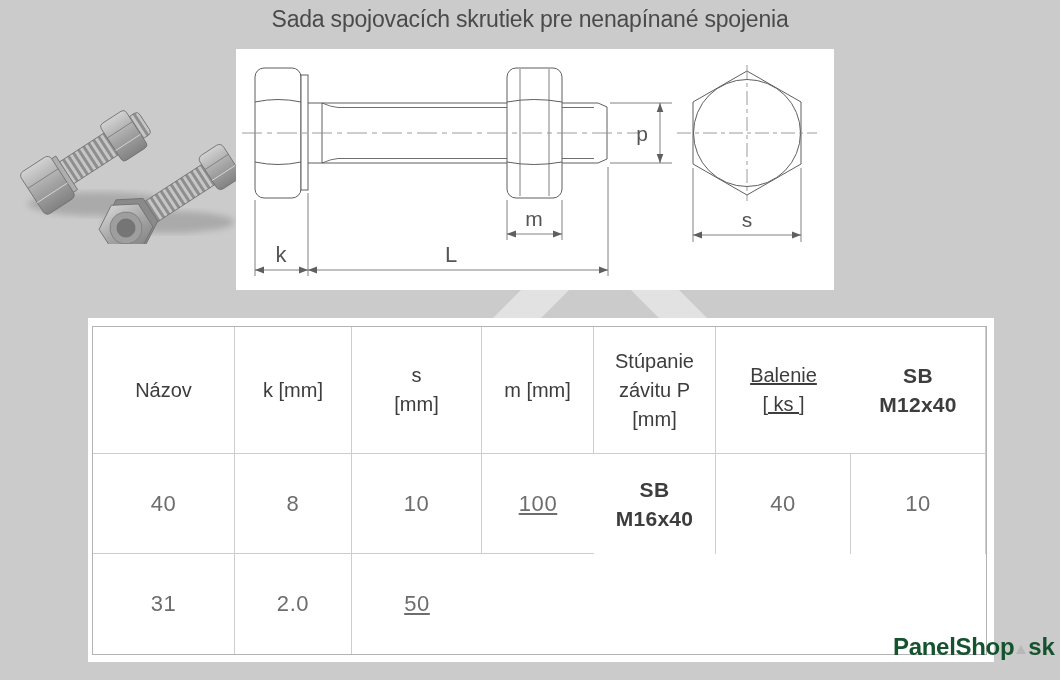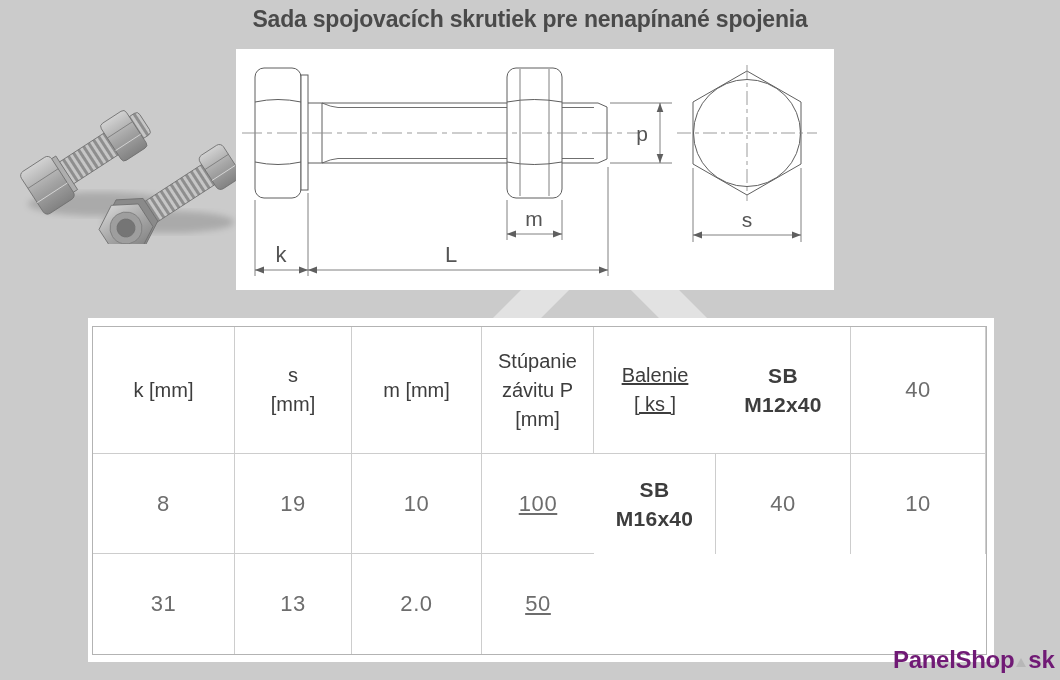--- a/index.html
+++ b/index.html
@@ -3,21 +3,21 @@
 <meta charset="utf-8">
 <style>
   html,body{margin:0;padding:0;}
   body{
     width:1060px;height:680px;position:relative;overflow:hidden;
     background:#cbcbcb;
     font-family:"Liberation Sans",sans-serif;
   }
   .page-title{
     position:absolute;left:0;top:6px;width:1060px;margin:0;
-    text-align:center;font-size:23px;font-weight:bold;color:#4a4a4a;
+    text-align:center;font-size:23px;font-weight:normal;color:#4a4a4a;
     letter-spacing:-0.2px;
   }
   .watermark{position:absolute;left:470px;top:220px;}
   .photo{position:absolute;left:8px;top:84px;width:230px;height:160px;}
   .drawing-panel{
     position:absolute;left:236px;top:49px;width:598px;height:241px;
     background:#ffffff;
   }
   .table-panel{
     position:absolute;left:88px;top:318px;width:906px;height:344px;
@@ -36,23 +36,22 @@
     text-align:center;white-space:pre-line;
     border-right:1px solid #cdcdcd;border-bottom:1px solid #cdcdcd;
   }
   .cell.last-col{border-right:none;text-decoration:underline;}
   .cell.last-row{border-bottom:none;}
   .hcell{font-size:20px;color:#3d3d3d;line-height:1.45;}
   .ncell{font-size:21px;font-weight:bold;color:#3d3d3d;line-height:1.4;letter-spacing:.3px;}
   .vcell{font-size:22px;color:#6d6d6d;letter-spacing:.6px;}
   .logo{
     position:absolute;left:893px;top:633px;
-    font-size:24px;font-weight:bold;color:#701a75;letter-spacing:-0.3px;
+    font-size:24px;font-weight:bold;color:#14532d;letter-spacing:-0.3px;
     white-space:nowrap;
-    margin-top:13px;
   }
   .logo .mark{
     display:inline-block;width:0;height:0;margin:0 2px 1px 2px;
     border-left:5px solid transparent;border-right:5px solid transparent;
     border-bottom:9px solid #b7b7b7;
   }
   .dwg text{fill:#555555;font-family:"Liberation Sans",sans-serif;}
 </style>
 </head>
 <body>
@@ -188,42 +187,41 @@
     <text x="406" y="92" font-size="21" text-anchor="middle">p</text>
     <text x="298" y="177" font-size="21" text-anchor="middle">m</text>
     <text x="45" y="213" font-size="22" text-anchor="middle">k</text>
     <text x="215" y="213" font-size="22" text-anchor="middle">L</text>
     <text x="511" y="178" font-size="21" text-anchor="middle">s</text>
   </svg>
 </div>
 
 <div class="table-panel">
   <div class="tbl">
+    <div class="cell hcell">Názov</div>
     <div class="cell hcell">k [mm]</div>
     <div class="cell hcell">s
 [mm]</div>
     <div class="cell hcell">m [mm]</div>
     <div class="cell hcell">Stúpanie
 závitu P
 [mm]</div>
     <div class="cell hcell last-col">Balenie
 [ ks ]</div>
 
     <div class="cell ncell">SB
 M12x40</div>
     <div class="cell vcell">40</div>
     <div class="cell vcell">8</div>
-    <div class="cell vcell">19</div>
     <div class="cell vcell">10</div>
     <div class="cell vcell last-col">100</div>
 
     <div class="cell ncell last-row">SB
 M16x40</div>
     <div class="cell vcell last-row">40</div>
     <div class="cell vcell last-row">10</div>
     <div class="cell vcell last-row">31</div>
-    <div class="cell vcell last-row">13</div>
     <div class="cell vcell last-row">2.0</div>
     <div class="cell vcell last-row last-col">50</div>
   </div>
 </div>
 
 <div class="logo"><span>PanelShop</span><span class="mark"></span><span>sk</span></div>
 
 </body></html>

